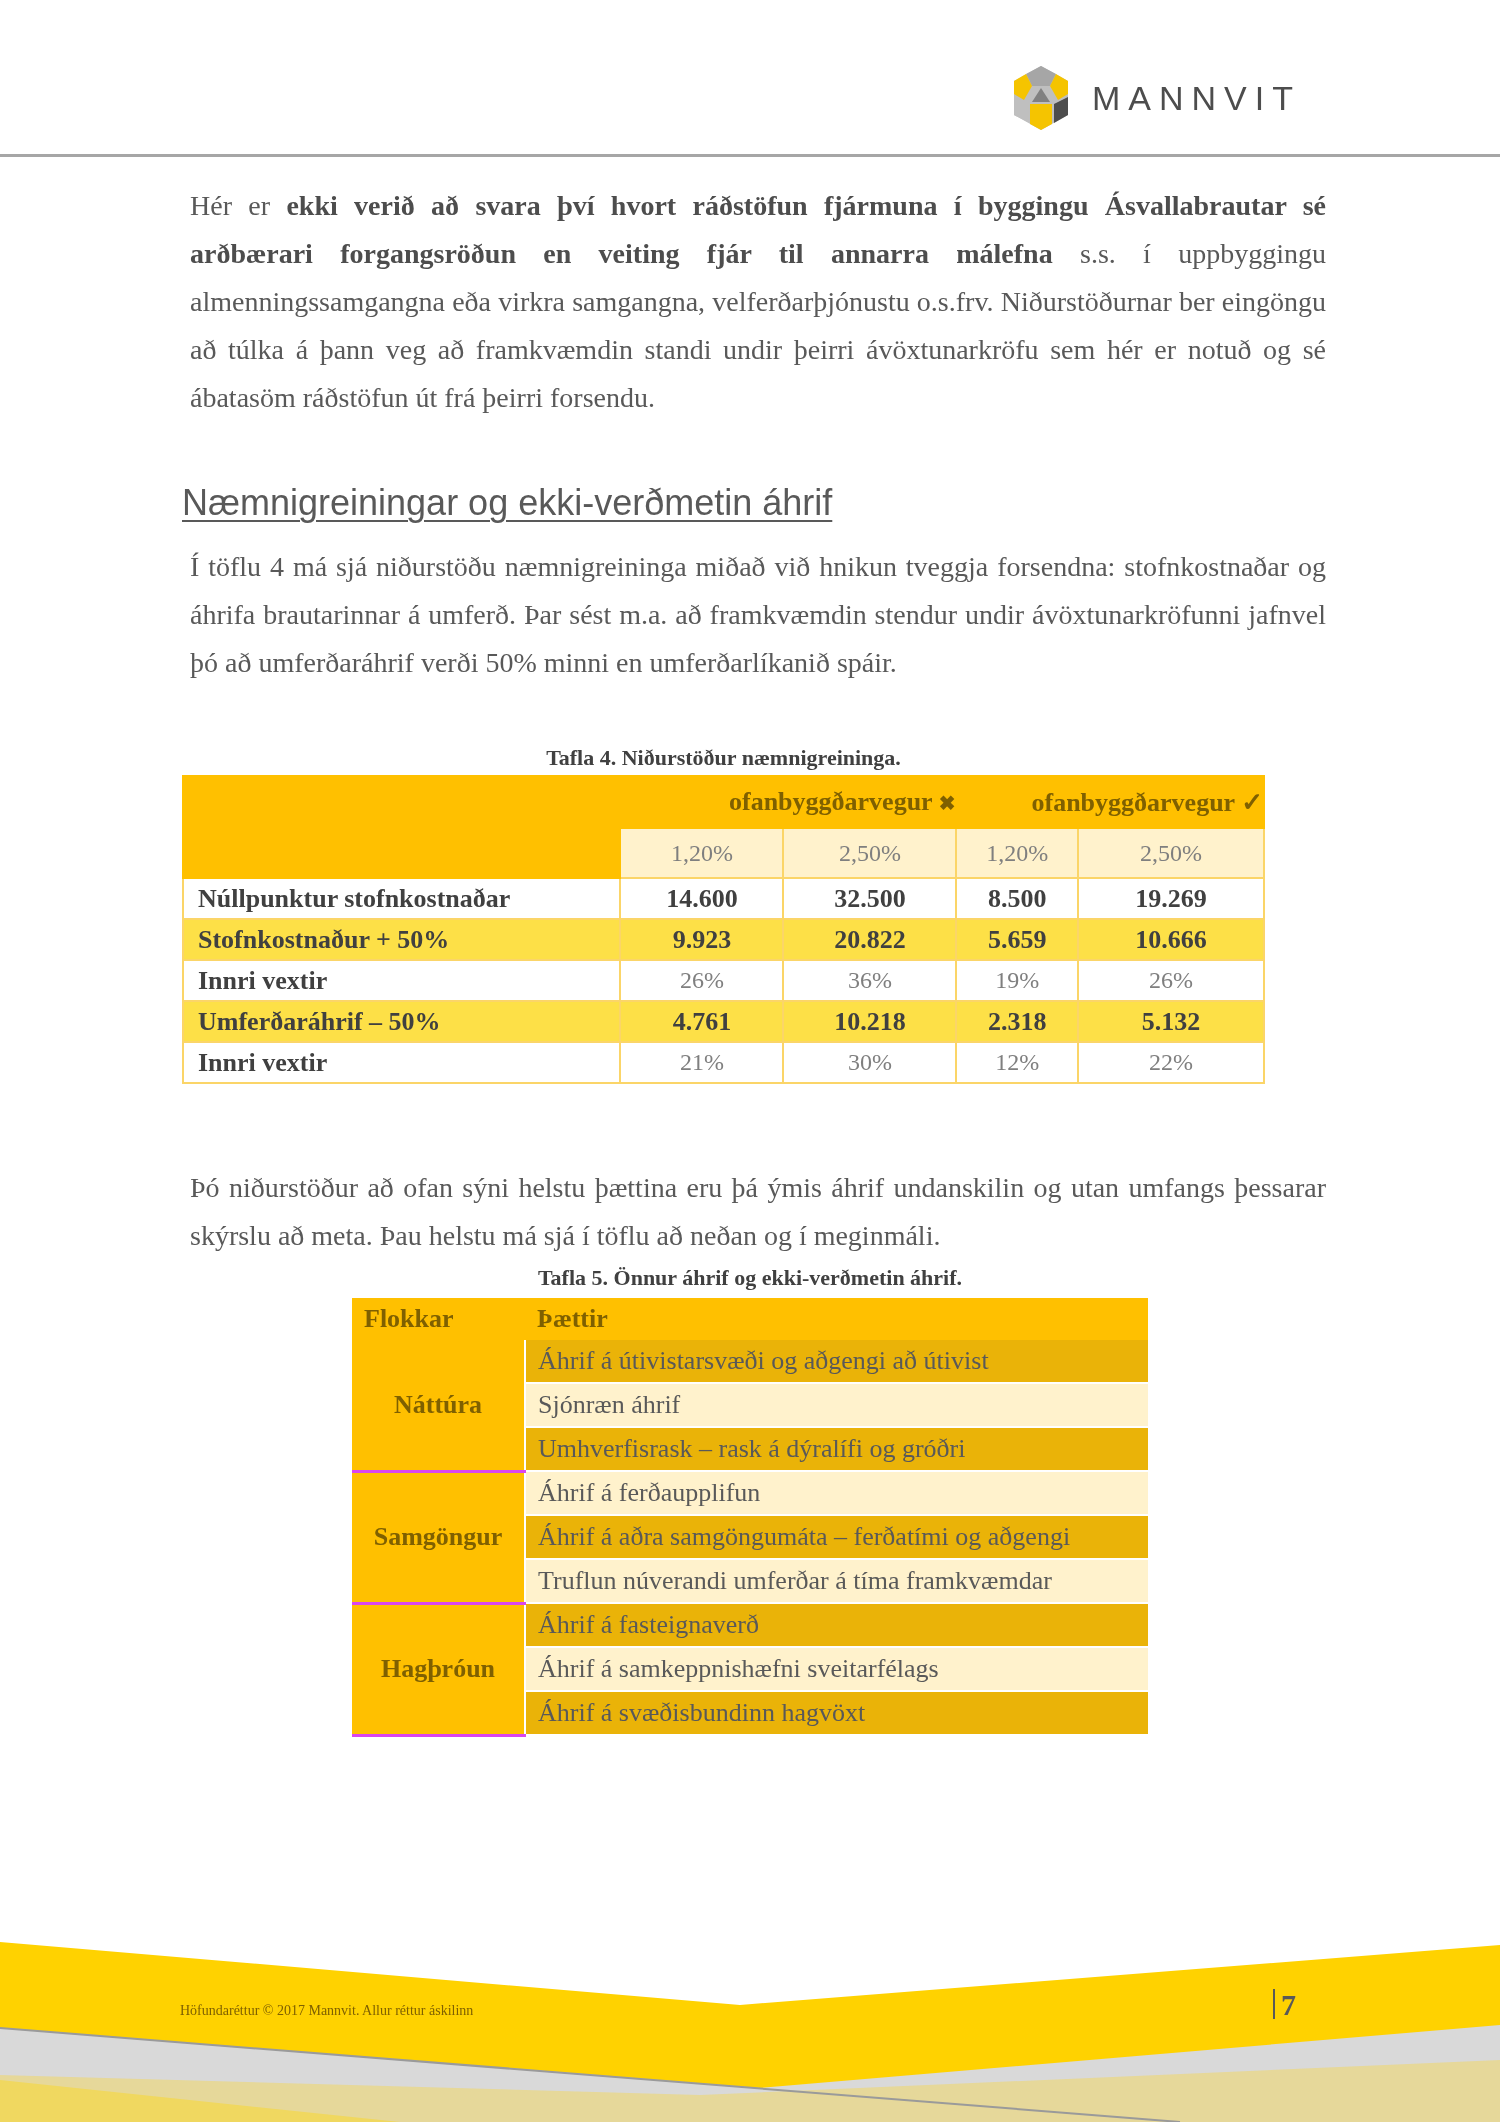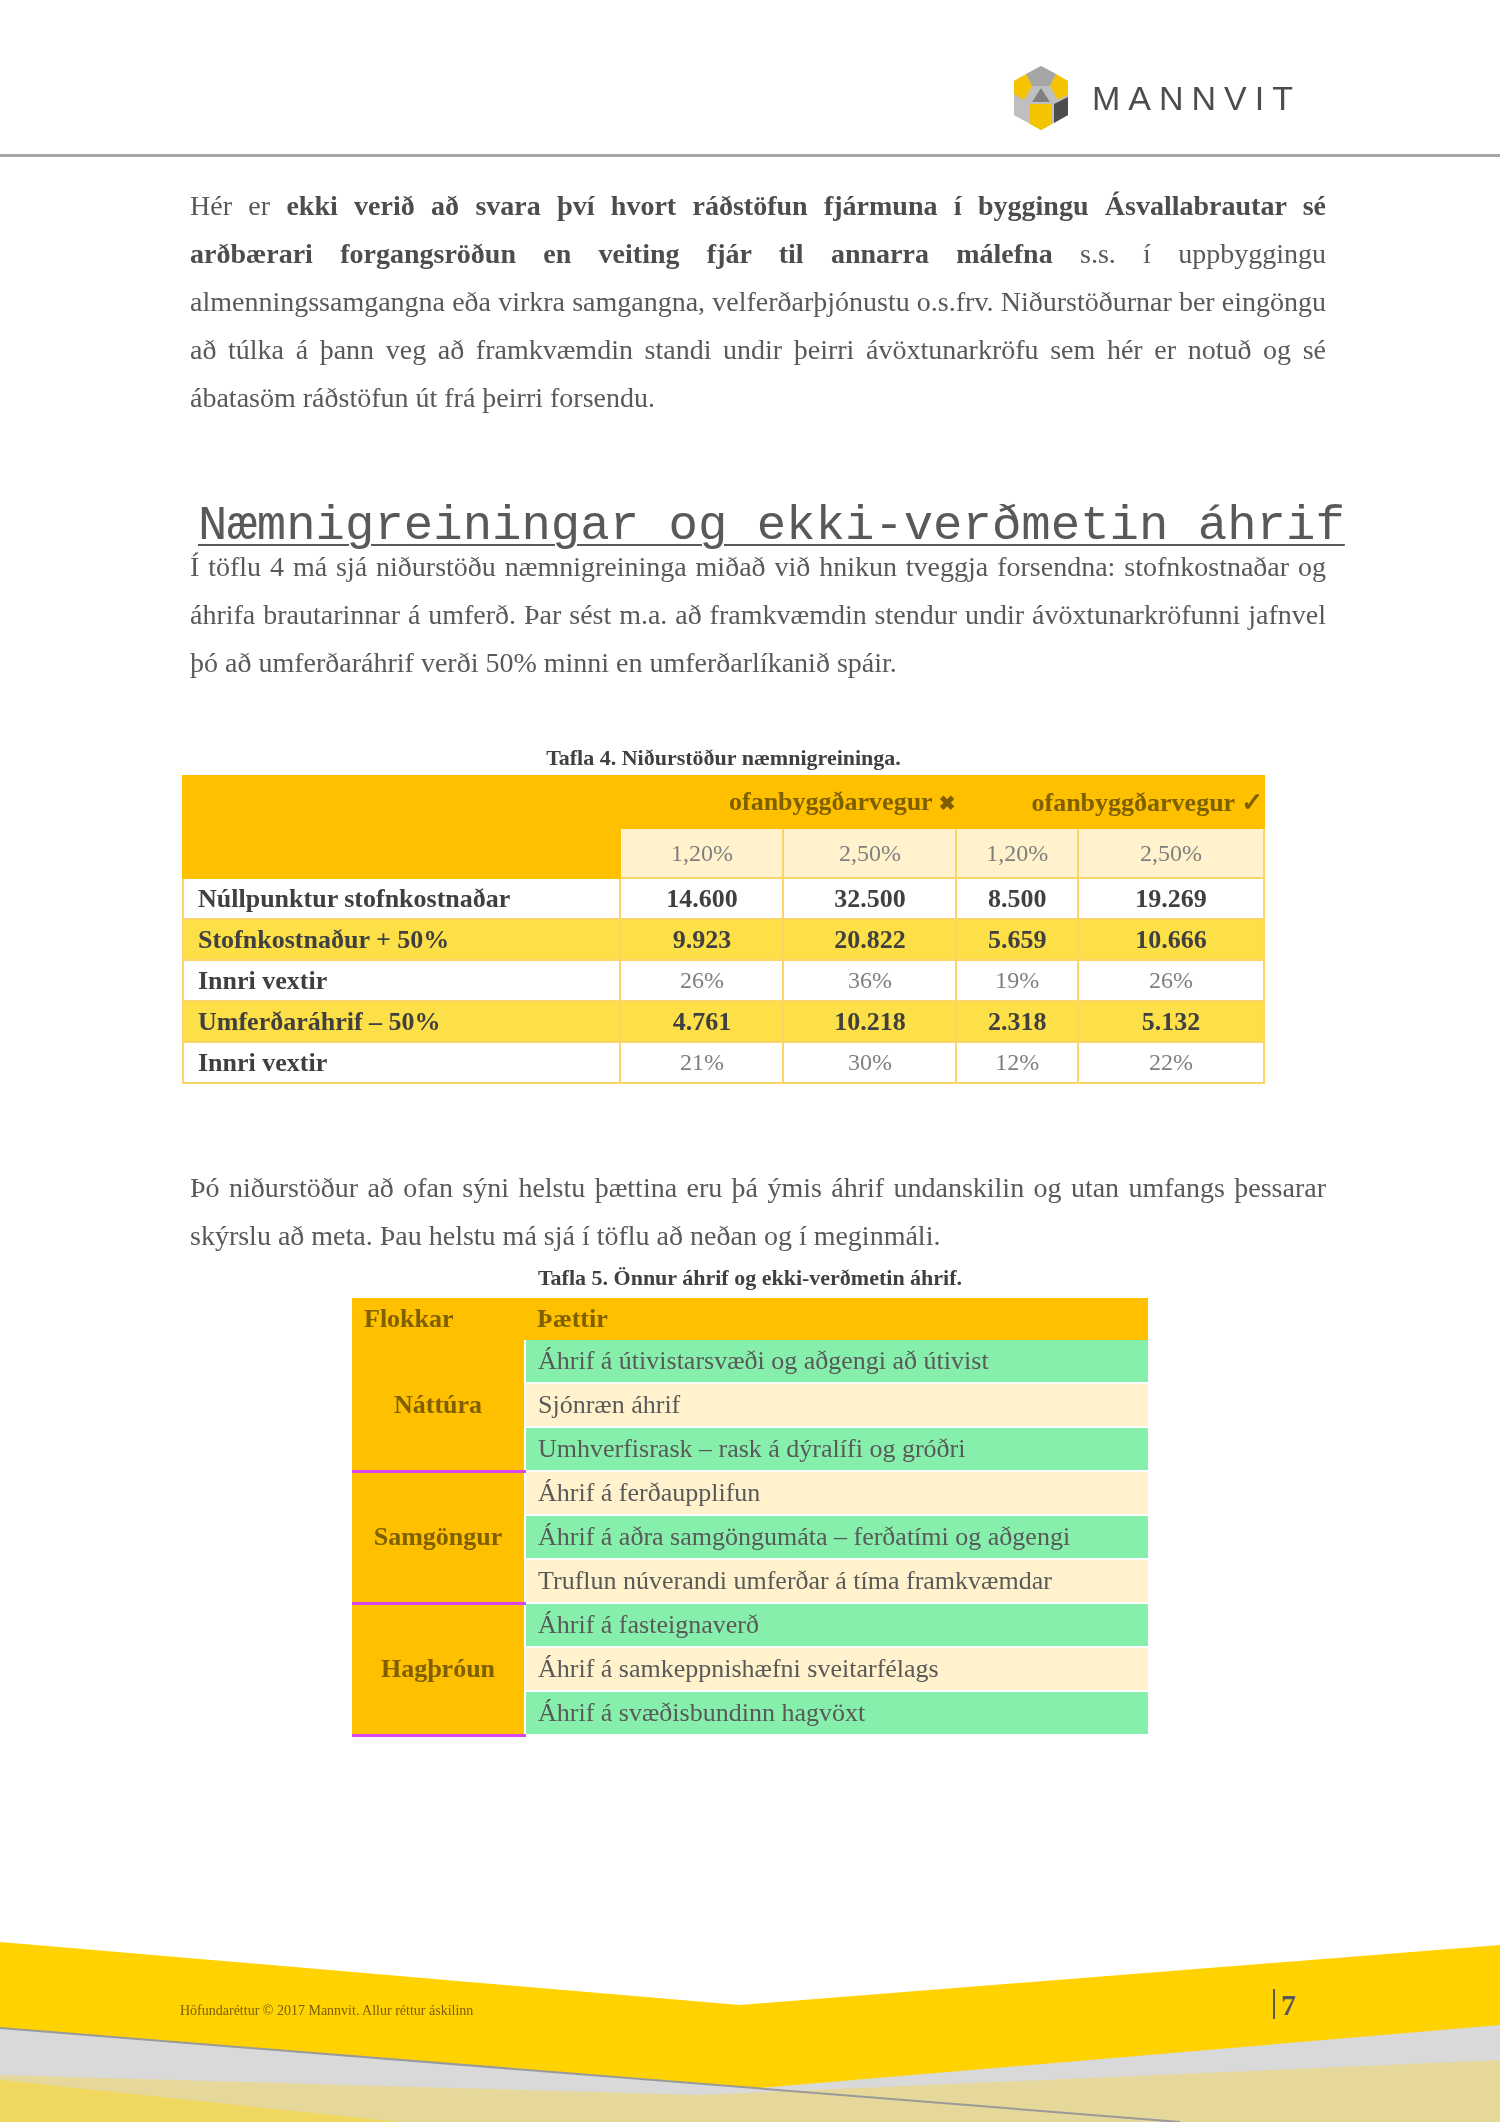--- a/index.html
+++ b/index.html
@@ -15,22 +15,22 @@
     font-size: 34px; letter-spacing: 8px; color: #4d4d4d; }
   .header-rule { position: absolute; left: 0; top: 154px; width: 1500px; height: 3px; background: #a6a6a6; }
 
   .para { position: absolute; left: 182px; width: 1136px; font-size: 28px; line-height: 48px;
     text-align: justify; color: #595959; margin: 8px; }
   .para b { color: #4d4d4d; }
   #p1 { top: 174px; }
   #p2 { top: 535px; }
   #p3 { top: 1156px; }
 
-  .heading { position: absolute; left: 182px; top: 482px; margin: 16px; font-weight: normal;
-    font-family: Liberation Mono, monospace; font-size: 49px; color: #595959;
+  .heading { position: absolute; left: 182px; top: 482px; margin: 0; font-weight: normal;
+    font-family: Liberation Sans, sans-serif; font-size: 36px; color: #595959;
     text-decoration: underline; text-decoration-thickness: 2px; text-underline-offset: 5px; }
 
   .caption { position: absolute; left: 0; width: 1500px; text-align: center; font-weight: bold;
     font-size: 22px; color: #404040; }
   #cap4 { left: 182px; width: 1083px; top: 745px; }
   #cap5 { left: 352px; width: 796px; top: 1265px; }
 
   table { border-collapse: collapse; position: absolute; }
   #t4 { left: 182px; top: 775px; width: 1083px; font-size: 26px; }
   #t4 td, #t4 th { border: 2px solid #fbd568; text-align: center; padding: 0; }
@@ -46,21 +46,21 @@
   #t4 tbody tr.shade td { background: #fde047; }
   #t4 tbody tr.plain td { background: #ffffff; }
   #t4 .c1 { width: 162px; } #t4 .c2 { width: 172px; } #t4 .c3 { width: 120px; } #t4 .c4 { width: 185px; }
 
   #t5 { left: 352px; top: 1298px; width: 796px; font-size: 26px; }
   #t5 th { background: #ffc000; color: #7f6000; text-align: left; font-weight: bold; height: 42px;
     padding: 0 0 0 12px; border: none; }
   #t5 td { height: 42px; padding: 0 0 0 12px; color: #595959; border-bottom: 2px solid #ffffff; }
   #t5 td.cat { background: #ffc000; color: #7f6000; font-weight: bold; text-align: center;
     padding: 0; width: 172px; border-right: 2px solid #ffffff; border-bottom: 3px solid #d946ef; }
-  #t5 tr.shade td.item { background: #86efac; }
+  #t5 tr.shade td.item { background: #eab308; }
   #t5 tr.light td.item { background: #fff2cc; }
 
   .footer { position: absolute; left: 0; top: 1930px; width: 1500px; height: 192px; }
   .footer-text { position: absolute; left: 180px; top: 2003px; font-size: 14px; color: #7f6000; }
   .page-num { position: absolute; left: 1273px; top: 1988px; font-size: 30px; font-weight: bold; color: #595959; }
   .page-num .bar { display: inline-block; width: 2px; height: 30px; background: #595959; margin-right: 6px; vertical-align: -4px; }
 </style>
 </head>
 <body>
 

